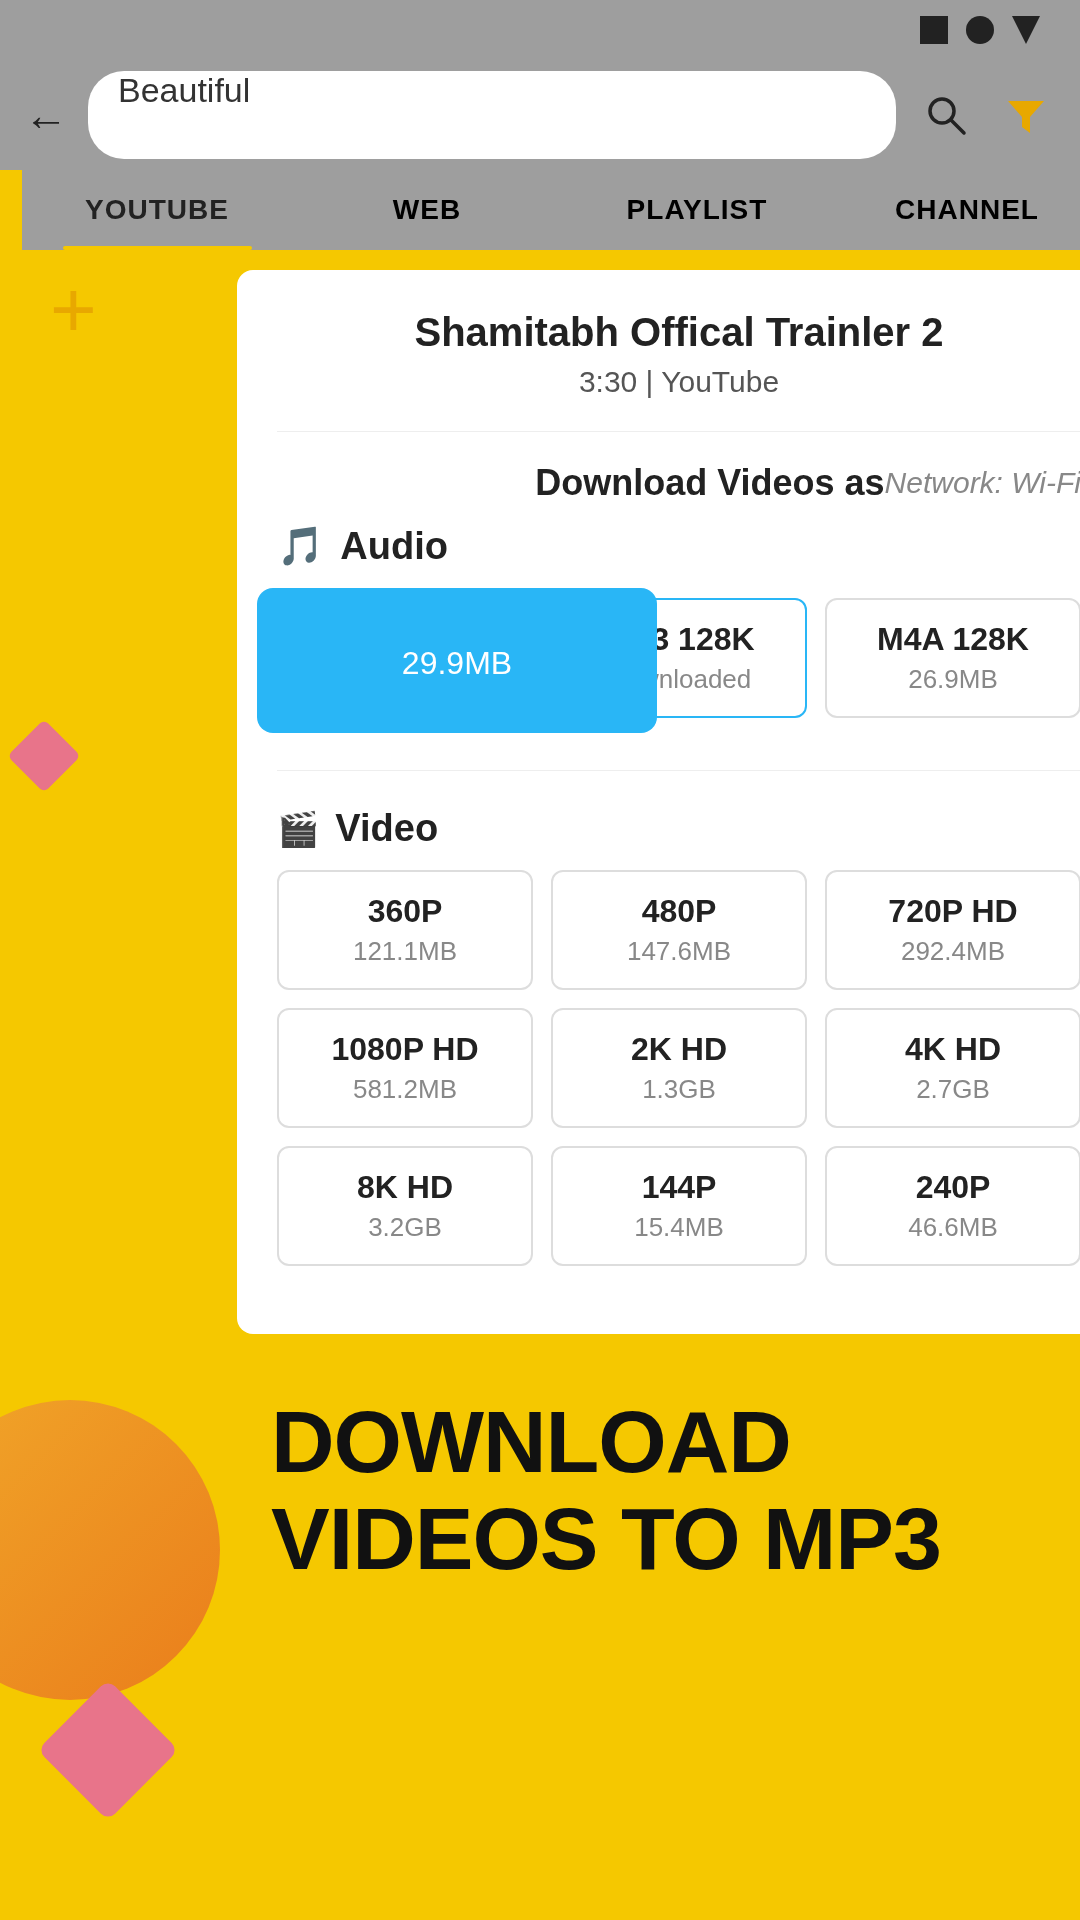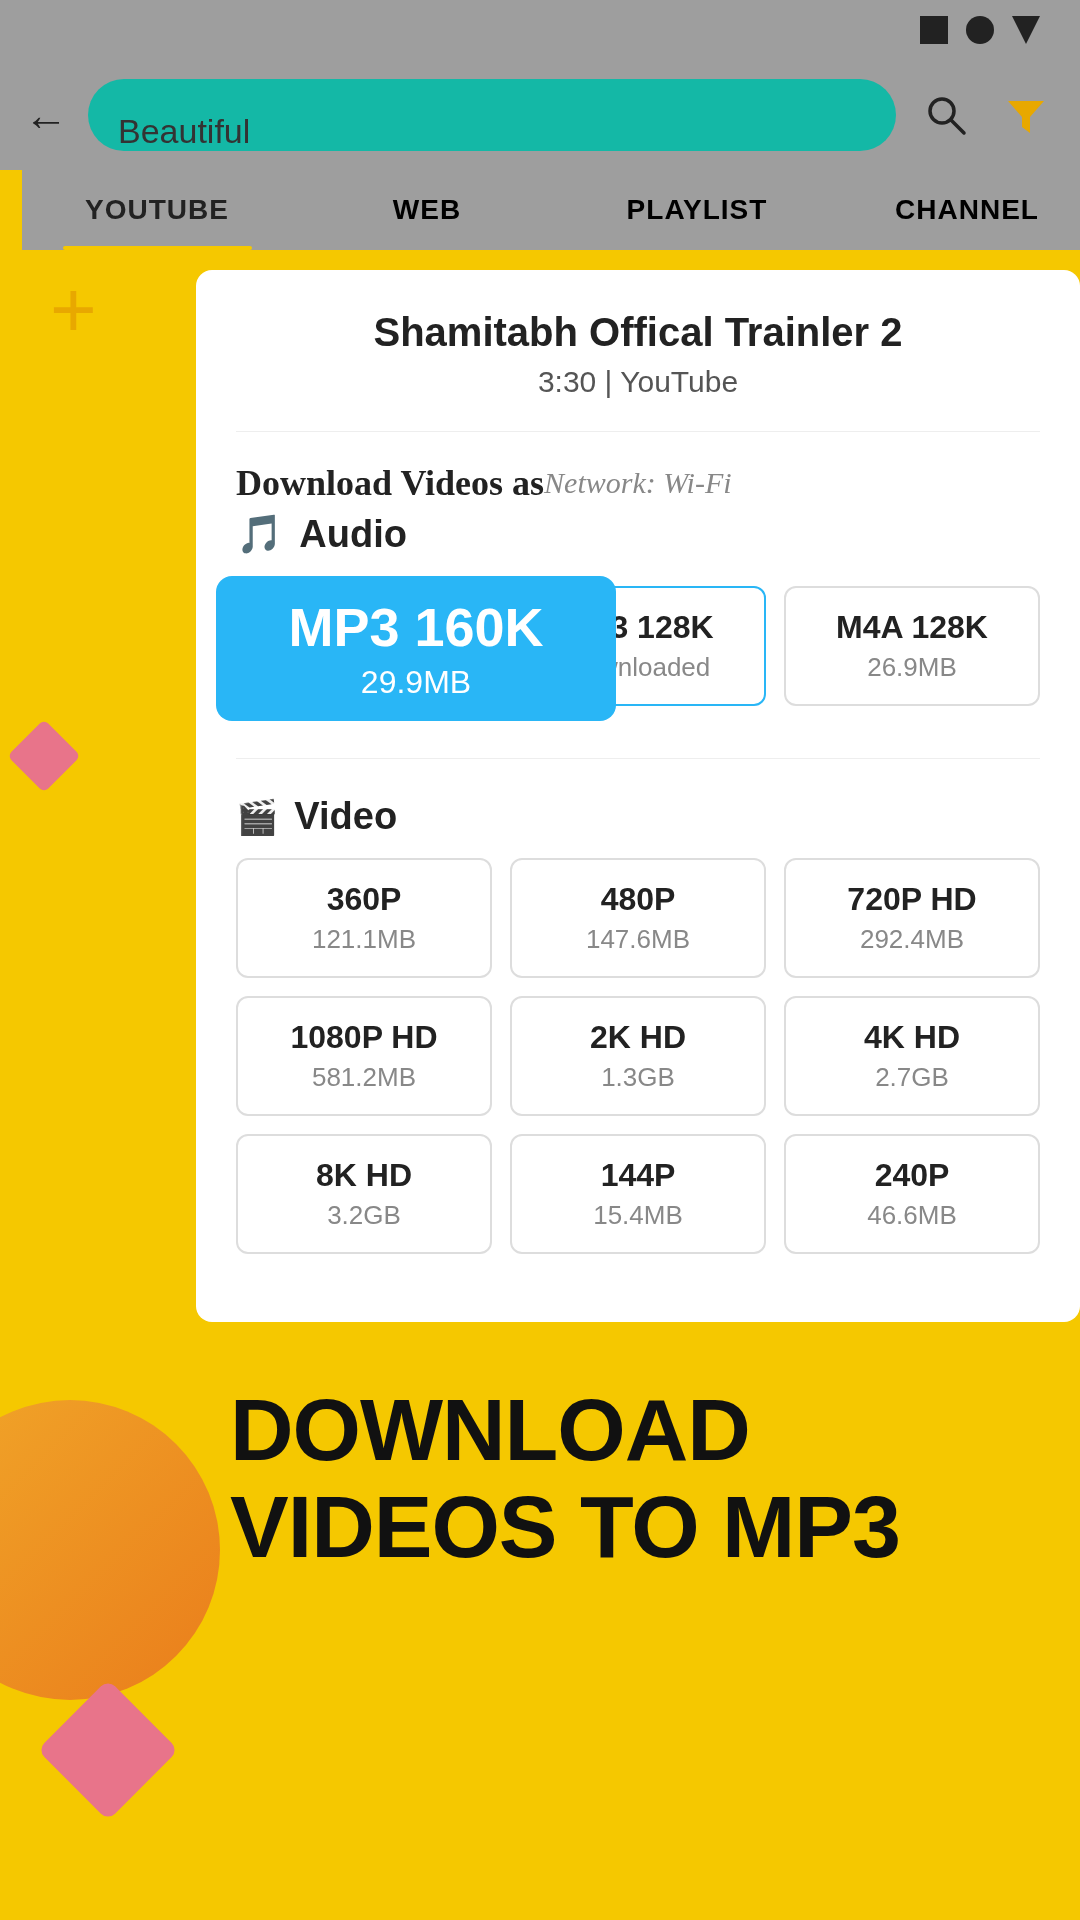--- a/index.html
+++ b/index.html
@@ -62,25 +62,25 @@
       font-size: 44px;
       color: #222;
       cursor: pointer;
       background: none;
       border: none;
       line-height: 1;
     }
 
     .search-bar {
       flex: 1;
-      height: 72px;
-      background: #14b8a6;
+      height: 88px;
+      background: #ffffff;
       border-radius: 36px;
       display: flex;
-      align-items: flex-end;
+      align-items: flex-start;
       padding: 0 30px;
     }
 
     .search-text {
       font-size: 34px;
       color: #333;
     }
 
     .search-icon-btn {
       width: 60px;
@@ -208,23 +208,22 @@
     .card-subtitle {
       font-size: 30px;
       color: #555;
       text-align: center;
       margin-bottom: 32px;
     }
 
     .section-header {
       display: flex;
       align-items: center;
-      justify-content: flex-start;
-      margin-bottom: 8px;
-      font-family: Liberation Serif, serif;
+      justify-content: flex-end;
+      margin-bottom: 20px;
     }
 
     .section-label {
       font-size: 30px;
       color: #888;
       font-style: italic;
     }
 
     .download-label {
       font-size: 36px;
@@ -291,20 +290,21 @@
       width: 1080px;
       height: 100%;
       background: #F5C800;
       z-index: 0;
     }
 
     .card-wrapper {
       position: relative;
       z-index: 10;
       padding-top: 20px;
+      padding-left: 41px;
     }
 
     .video-row {
       display: flex;
       gap: 18px;
       margin-bottom: 18px;
     }
 
     .fmt {
       flex: 1;
@@ -443,21 +443,20 @@
               <span class="fs">Downloaded</span>
             </div>
 
             <div class="fmt">
               <span class="fn">M4A 128K</span>
               <span class="fs">26.9MB</span>
             </div>
           </div>
 
           <div style="position:absolute; top:0; left:-20px; width:400px; height:145px; background:#29B6F6; border-radius:16px; display:flex; flex-direction:column; align-items:center; justify-content:center; z-index:20; cursor:pointer;">
-            <span style="font-size:54px; font-weight:900; color:#fff;">MP3 160K</span>
             <span style="font-size:32px; color:#fff; margin-top:6px;">29.9MB</span>
           </div>
         </div>
       </div>
 
       <div style="width:100%;height:1px;background:#eee;margin: 10px 0 28px 0;"></div>
 
       <div class="video-section">
         <div class="section-title-row">
           <span class="video-icon">🎬</span>

